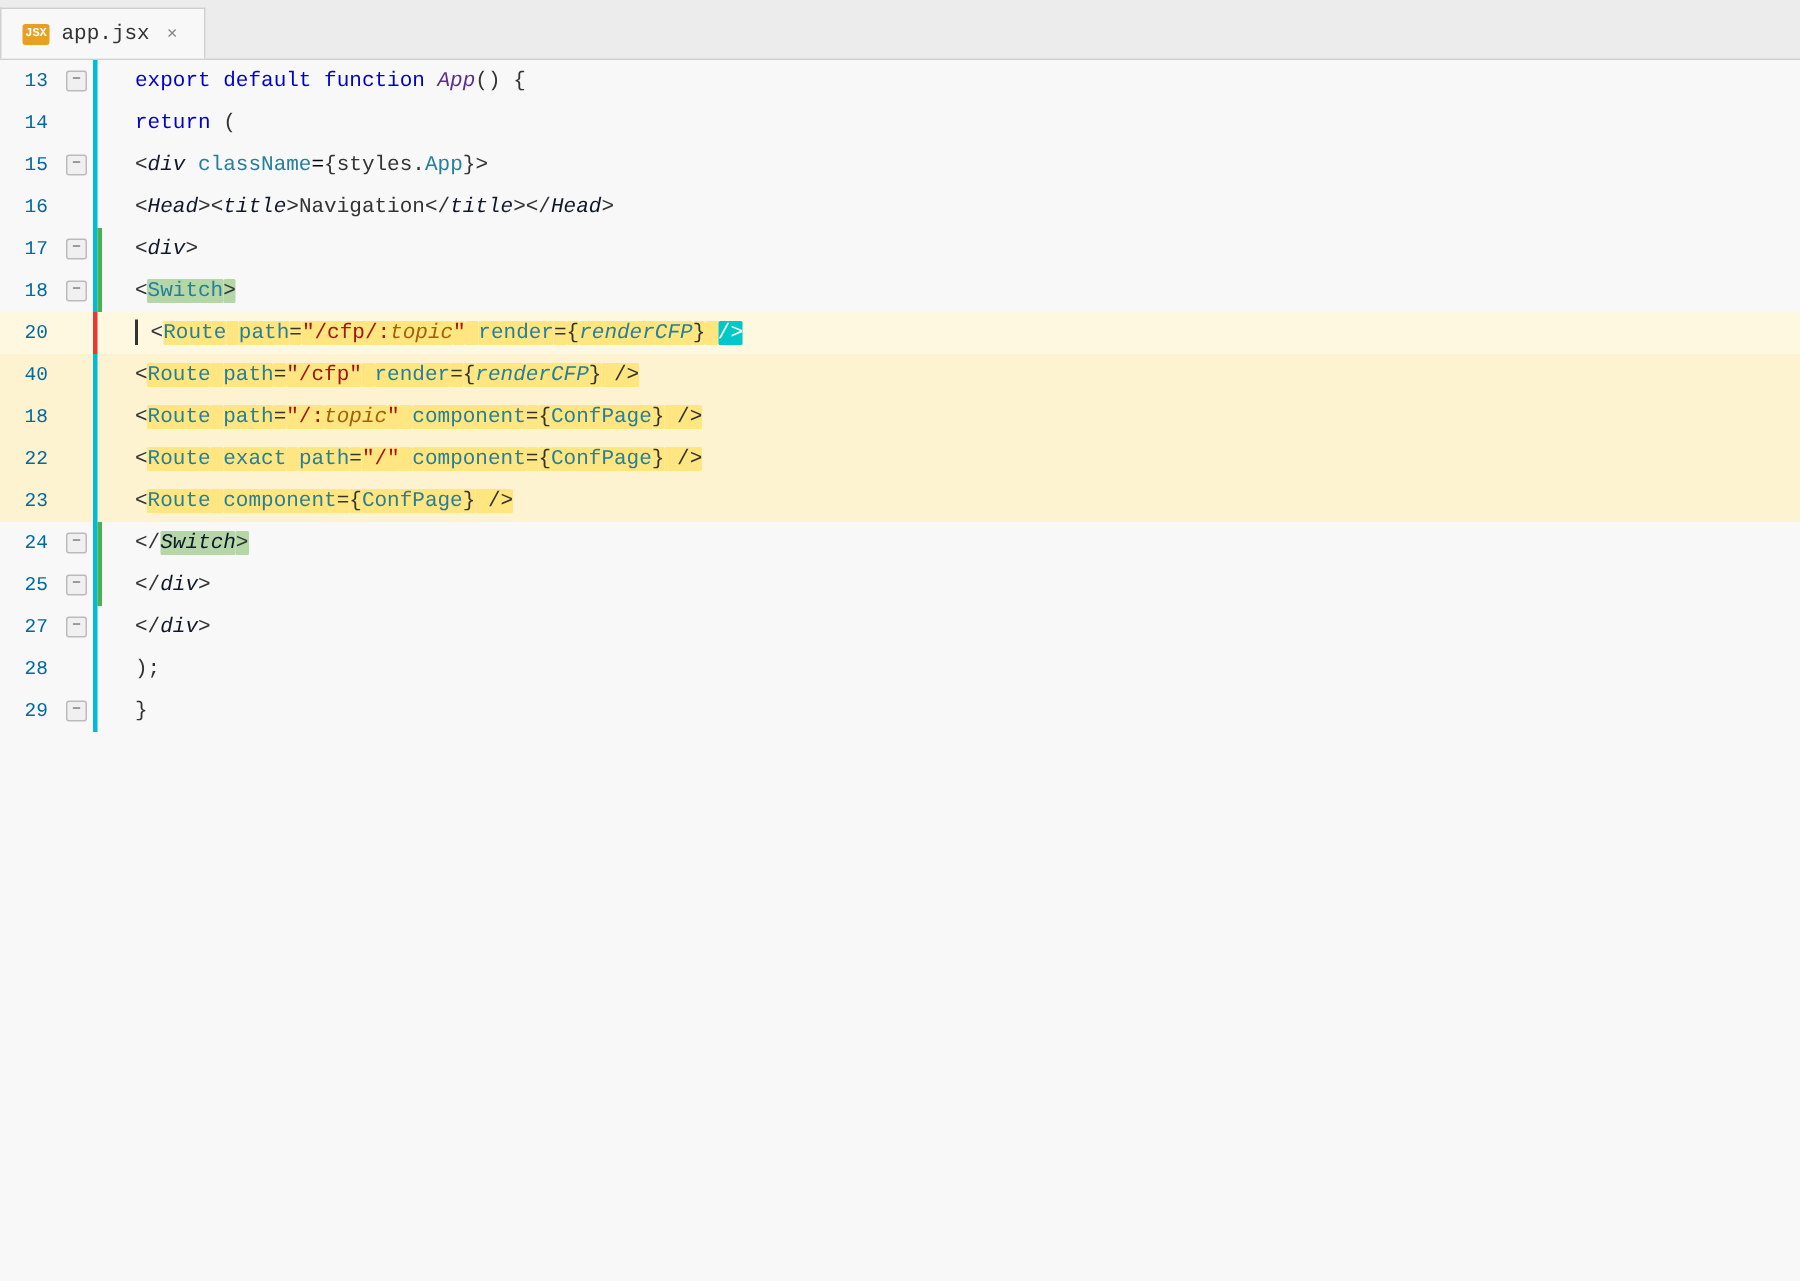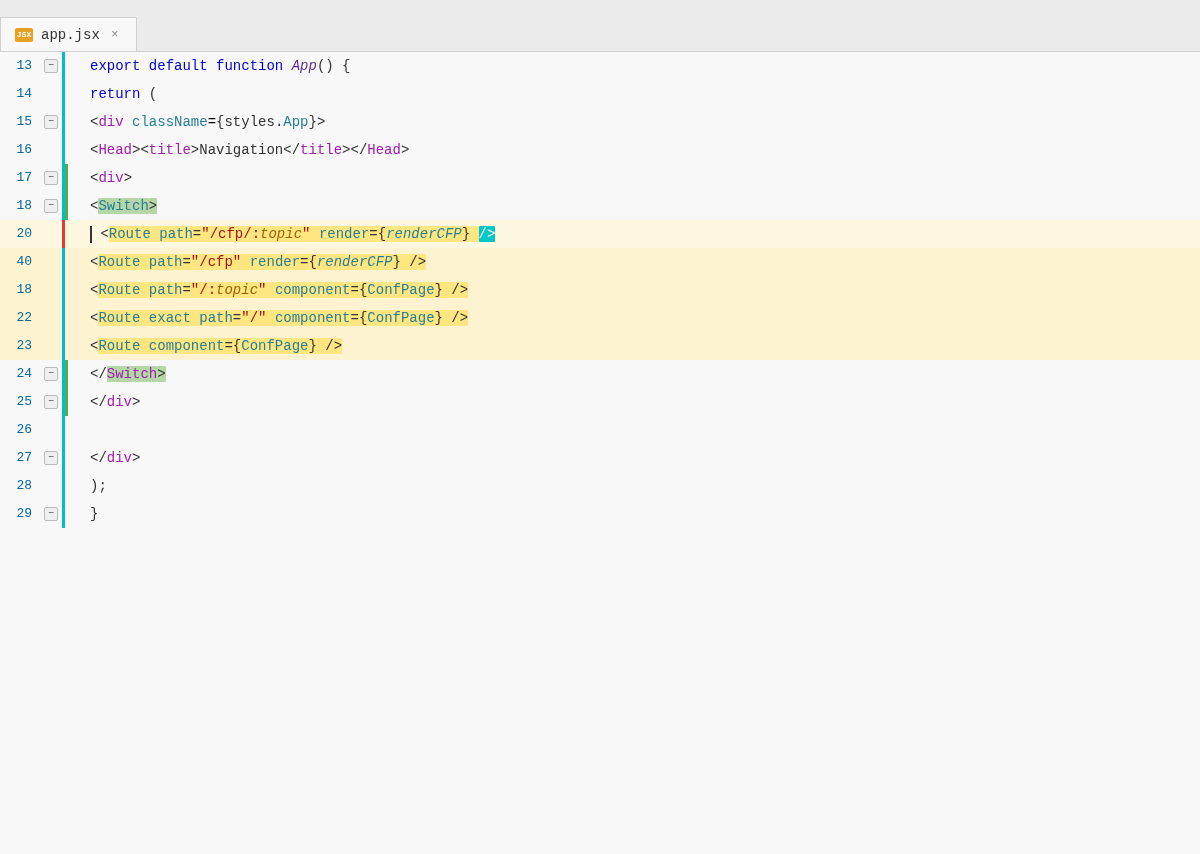--- a/index.html
+++ b/index.html
@@ -8,21 +8,21 @@
       font-size: 14px;
       background: #f8f8f8;
       width: 1200px;
       height: 854px;
       overflow: hidden;
     }
 
     
     .tab-bar {
       background: #ececec;
-      height: 52px;
+      height: 40px;
       display: flex;
       align-items: flex-end;
       padding-left: 0;
       border-bottom: 1px solid #d0d0d0;
     }
     .tab {
       display: flex;
       align-items: center;
       padding: 0 14px;
       height: 34px;
@@ -54,21 +54,21 @@
       align-items: center;
       justify-content: center;
       color: #888;
       font-size: 12px;
       cursor: pointer;
     }
 
     
     .kw { color: #0000cd; font-weight: normal; } 
     .fn-name { color: #5c2d91; font-style: italic; } 
-    .tag { color: #a21caf; } 
+    .tag { color: #0f172a; font-style: italic; } 
     .attr-name { color: #267f99; }
     .string { color: #a31515; } 
     .component { color: #267f99; }
     .plain { color: #333; }
     .italic-teal { color: #a16207; font-style: italic; }
     .render-val { color: #267f99; font-style: italic; }
     .conf-page { color: #267f99; }
     .route-tag { color: #267f99; }
 
     
@@ -313,28 +313,20 @@
         <div class="ln-fold">
           <div class="fold-icon">−</div>
         </div>
         <div class="ln-gutter-left" style="position: relative; width: 26px;">
           <div class="bar-cyan"></div>
           <div class="bar-green"></div>
         </div>
         <div class="ln-code">            <span class="plain">&lt;/</span><span class="tag">div</span><span class="plain">&gt;</span></div>
       </div>
       <div class="full-line">
-        <div class="ln-num">26</div>
-        <div class="ln-fold"></div>
-        <div class="ln-gutter-left" style="position: relative; width: 26px;">
-          <div class="bar-cyan"></div>
-        </div>
-        <div class="ln-code">&nbsp;</div>
-      </div>
-      <div class="full-line">
         <div class="ln-num">27</div>
         <div class="ln-fold">
           <div class="fold-icon">−</div>
         </div>
         <div class="ln-gutter-left" style="position: relative; width: 26px;">
           <div class="bar-cyan"></div>
         </div>
         <div class="ln-code">        <span class="plain">&lt;/</span><span class="tag">div</span><span class="plain">&gt;</span></div>
       </div>
       <div class="full-line">

